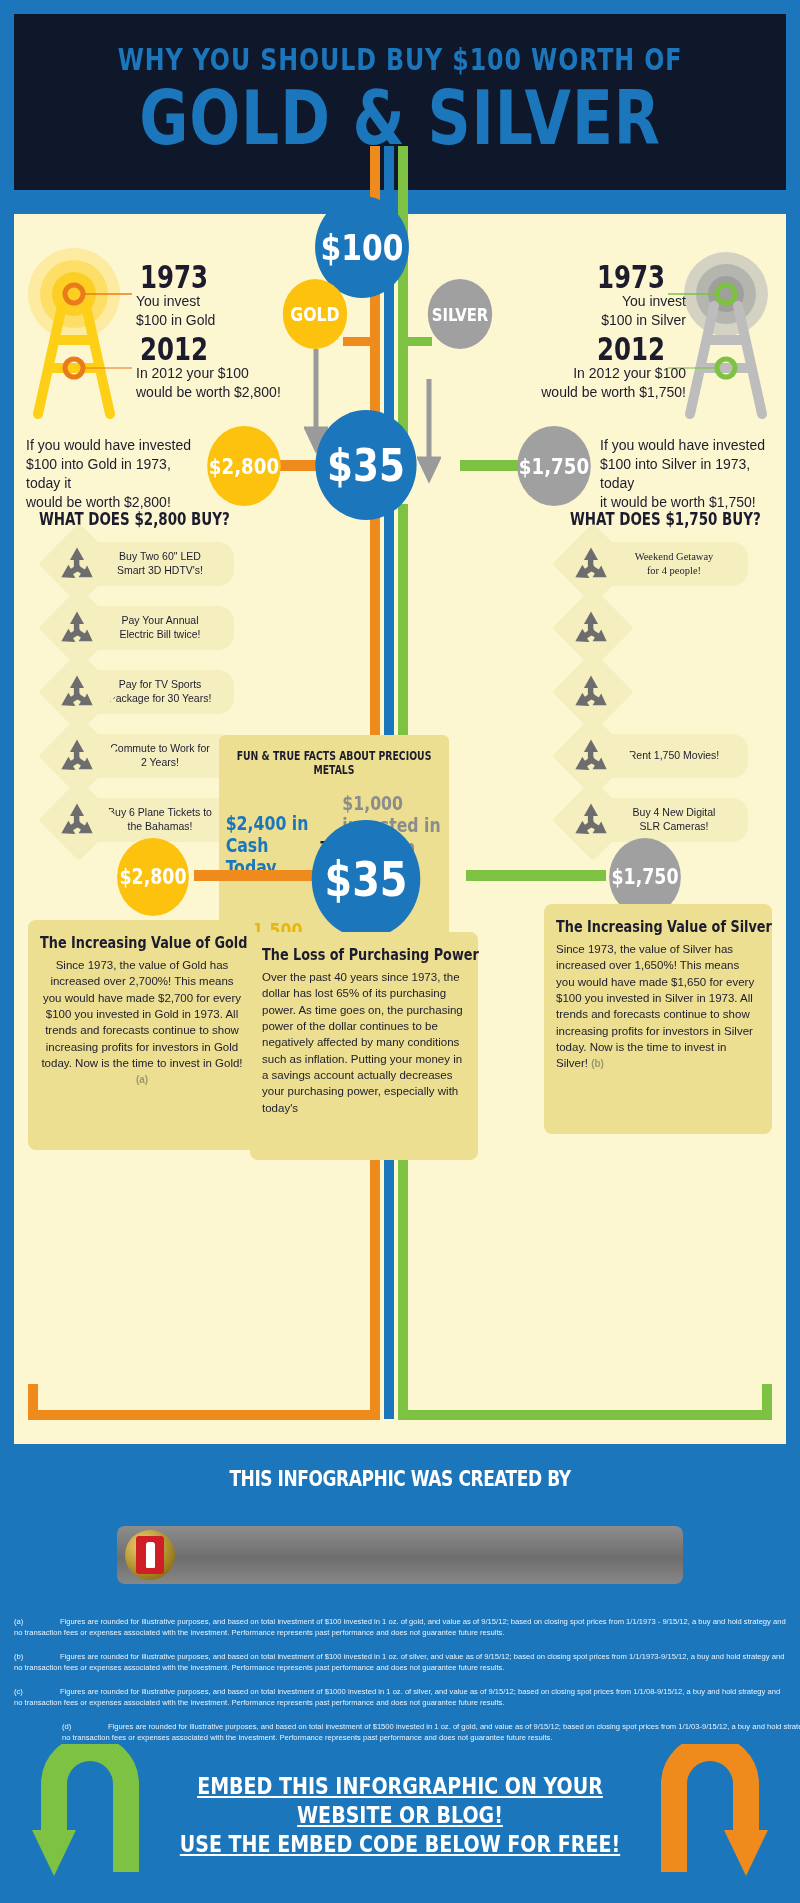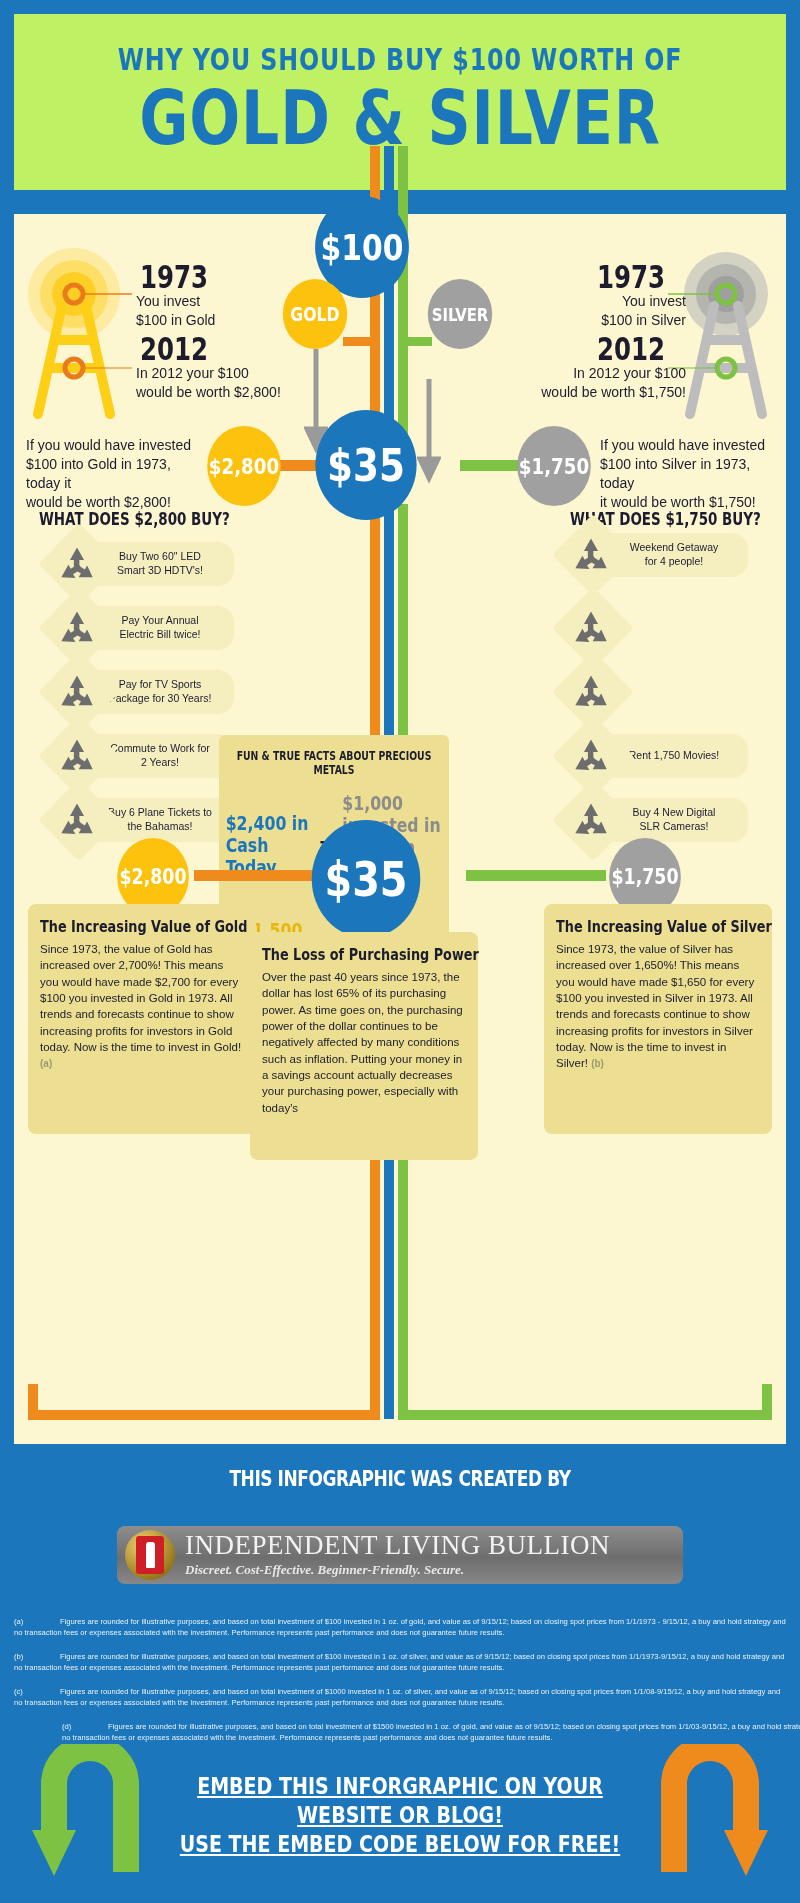--- a/index.html
+++ b/index.html
@@ -6,21 +6,21 @@
   body {
     width: 800px; height: 1903px;
     background: #1b76bc;
     font-family: "Liberation Sans", sans-serif;
     position: relative; overflow: hidden;
   }
 
   
   #header-panel {
     position: absolute; left: 14px; top: 14px; width: 772px; height: 176px;
-    background: #bef264; text-align: center;
+    background: #0f172a; text-align: center;
   }
   #headline-small {
     font-family: "DejaVu Sans Condensed", "Liberation Sans Narrow", "Liberation Sans", sans-serif;
     font-weight: bold; font-size: 30px; letter-spacing: 1px;
     color: #1b76bc; margin-top: 28px; transform: scaleX(.88); white-space: nowrap;
   }
   #headline-big {
     font-family: "DejaVu Sans Condensed", "Liberation Sans Narrow", "Liberation Sans", sans-serif;
     font-weight: bold; font-size: 74px; letter-spacing: 1px; line-height: .95;
     color: #1b76bc; margin-top: 6px; transform: scaleX(.9); white-space: nowrap;
@@ -314,21 +314,21 @@
 the Bahamas!</div>
       <svg class="recycle" viewBox="0 0 48 46" style="left:8px; top:4px;">
         <path d="M24 2 L33 18 L27 18 L27 30 L20 30 L20 18 L15 18 Z" fill="#6d6d6d"></path>
         <path d="M4 40 L13 24 L16 29 L26 23 L30 29 L19 36 L22 41 Z" fill="#6d6d6d"></path>
         <path d="M44 40 L26 40 L29 35 L19 29 L23 23 L34 30 L37 25 Z" fill="#6d6d6d"></path>
       </svg>
     </div>
   </div>
 
   <div>
-    <div class="pill-row" style="left:550px; top:329px;">
+    <div class="pill-row" style="left:550px; top:338px;font-family:Liberation Serif, serif;">
       <div class="diamond-badge" style="left:0; top:-7px;"></div>
       <div class="pill" style="margin-left:36px; width:148px; white-space:pre-line;">Weekend Getaway
 for 4 people!</div>
       <svg class="recycle" viewBox="0 0 48 46" style="left:8px; top:4px;">
         <path d="M24 2 L33 18 L27 18 L27 30 L20 30 L20 18 L15 18 Z" fill="#6d6d6d"></path>
         <path d="M4 40 L13 24 L16 29 L26 23 L30 29 L19 36 L22 41 Z" fill="#6d6d6d"></path>
         <path d="M44 40 L26 40 L29 35 L19 29 L23 23 L34 30 L37 25 Z" fill="#6d6d6d"></path>
       </svg>
     </div>
     <div class="pill-row" style="left:550px; top:402px;">
@@ -398,21 +398,21 @@
   <div class="circle c-gold" style="left:100px; top:634px; width:78px; height:78px; font-size:21px;">
     <span>$2,800</span>
   </div>
   <div class="circle c-silver" style="left:592px; top:634px; width:78px; height:78px; font-size:21px;">
     <span>$1,750</span>
   </div>
   <div class="circle c-blue" style="left:293px; top:616px; width:118px; height:118px; font-size:48px;">
     <span>$35</span>
   </div>
 
-  <div class="bpanel" style="left:14px; top:700px; width:228px; height:230px;">
+  <div class="bpanel" style="left:14px; top:716px; width:228px; height:230px;text-align:center;">
     <h3>The Increasing Value of Gold</h3>
     <p><span>Since 1973, the value of Gold has increased over 2,700%! This means you would have made $2,700 for every $100 you invested in Gold in 1973. All trends and forecasts continue to show increasing profits for investors in Gold today. Now is the time to invest in Gold!</span> <span class="ref">(a)</span></p>
   </div>
 
   <div class="bpanel" style="left:236px; top:728px; width:228px; height:228px;">
     <h3>The Loss of Purchasing Power</h3>
     <p><span>Over the past 40 years since 1973, the dollar has lost 65% of its purchasing power. As time goes on, the purchasing power of the dollar continues to be negatively affected by many conditions such as inflation. Putting your money in a savings account actually decreases your purchasing power, especially with today's</span></p>
   </div>
 
   <div class="bpanel" style="left:530px; top:700px; width:228px; height:230px;">
@@ -423,24 +423,20 @@
 </div>
 
 <div id="footer">
   <div id="created-by">THIS INFOGRAPHIC WAS CREATED BY</div>
 
   <div id="logo-bar">
     <div id="logo-seal">
       <div id="logo-seal-inner">
         <div id="logo-seal-pillar"></div>
       </div>
-    </div>
-    <div id="logo-text">
-      <div id="logo-name">INDEPENDENT LIVING BULLION</div>
-      <div id="logo-tag">Discreet.  Cost-Effective.  Beginner-Friendly.  Secure.</div>
     </div>
   </div>
 
   <div class="note" style="top:172px;">
     <span class="lbl">(a)</span><span>Figures are rounded for illustrative purposes, and based on total investment of $100 invested in 1 oz. of gold, and value as of 9/15/12; based on closing spot prices from 1/1/1973 - 9/15/12, a buy and hold strategy and no transaction fees or expenses associated with the investment.  Performance represents past performance and does not guarantee future results.</span>
   </div>
   <div class="note" style="top:207px;">
     <span class="lbl">(b)</span><span>Figures are rounded for illustrative purposes, and based on total investment of $100 invested in 1 oz. of silver, and value as of 9/15/12; based on closing spot prices from 1/1/1973-9/15/12, a buy and hold strategy and no transaction fees or expenses associated with the investment.  Performance represents past performance and does not guarantee future results.</span>
   </div>
   <div class="note" style="top:242px;">

